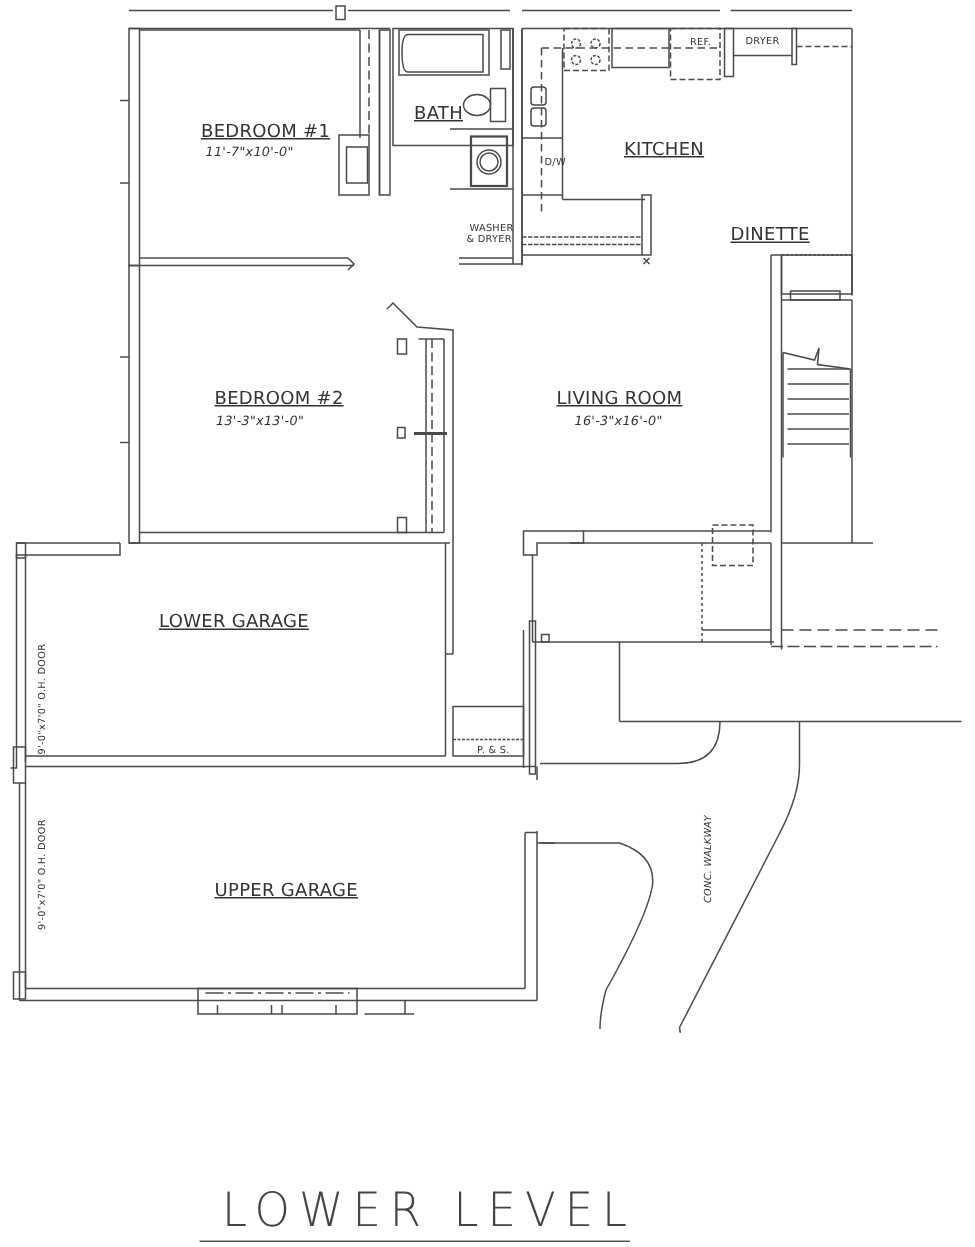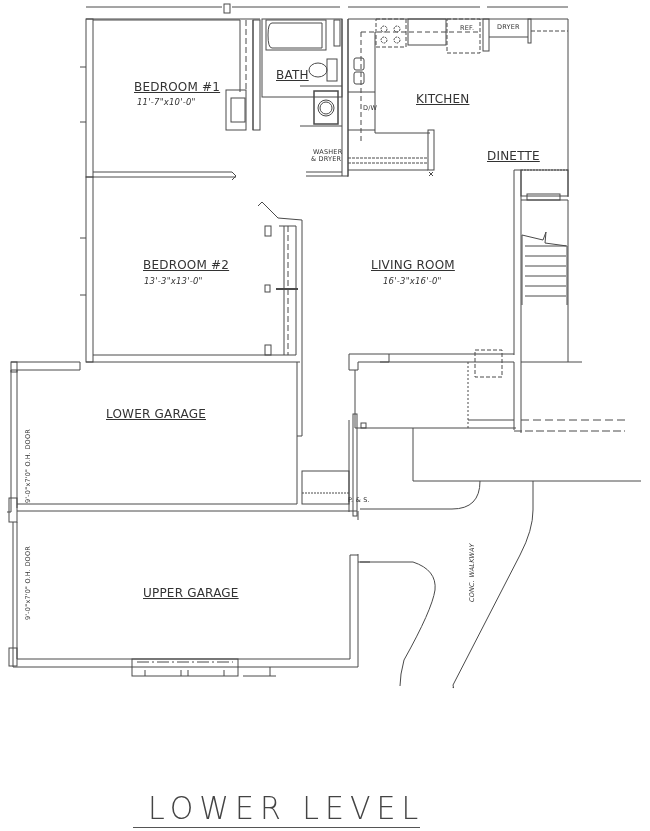--- a/index.html
+++ b/index.html
@@ -204,20 +204,20 @@
 <span class="lbl u" style="left:143px;top:258px;">BEDROOM #2</span>
 <span class="lbl dim" style="left:144px;top:276px;">13'-3"x13'-0"</span>
 <span class="lbl u" style="left:371px;top:258px;">LIVING ROOM</span>
 <span class="lbl dim" style="left:383px;top:276px;">16'-3"x16'-0"</span>
 <span class="lbl u" style="left:106px;top:407px;">LOWER GARAGE</span>
 <span class="lbl u" style="left:143px;top:586px;">UPPER GARAGE</span>
 
 <span class="lbl tiny" style="left:460px;top:24px;">REF.</span>
 <span class="lbl tiny" style="left:497px;top:23px;">DRYER</span>
 <span class="lbl tiny" style="left:363px;top:104px;">D/W</span>
-<span class="lbl tiny" style="left:318px;top:496px;margin-left:30px;">P. &amp; S.</span>
+<span class="lbl tiny" style="left:318px;top:496px;">P. &amp; S.</span>
 
 <span class="lbl tiny vert" style="left:24px;top:503px;">9'-0"x7'0" O.H. DOOR</span>
 <span class="lbl tiny vert" style="left:24px;top:620px;">9'-0"x7'0" O.H. DOOR</span>
 <span class="lbl tiny vert" style="left:468px;top:602px;font-style:italic;">CONC. WALKWAY</span>
 
 <div class="title">LOWER LEVEL</div>
 <div class="title-line"></div>
 
 </body></html>

